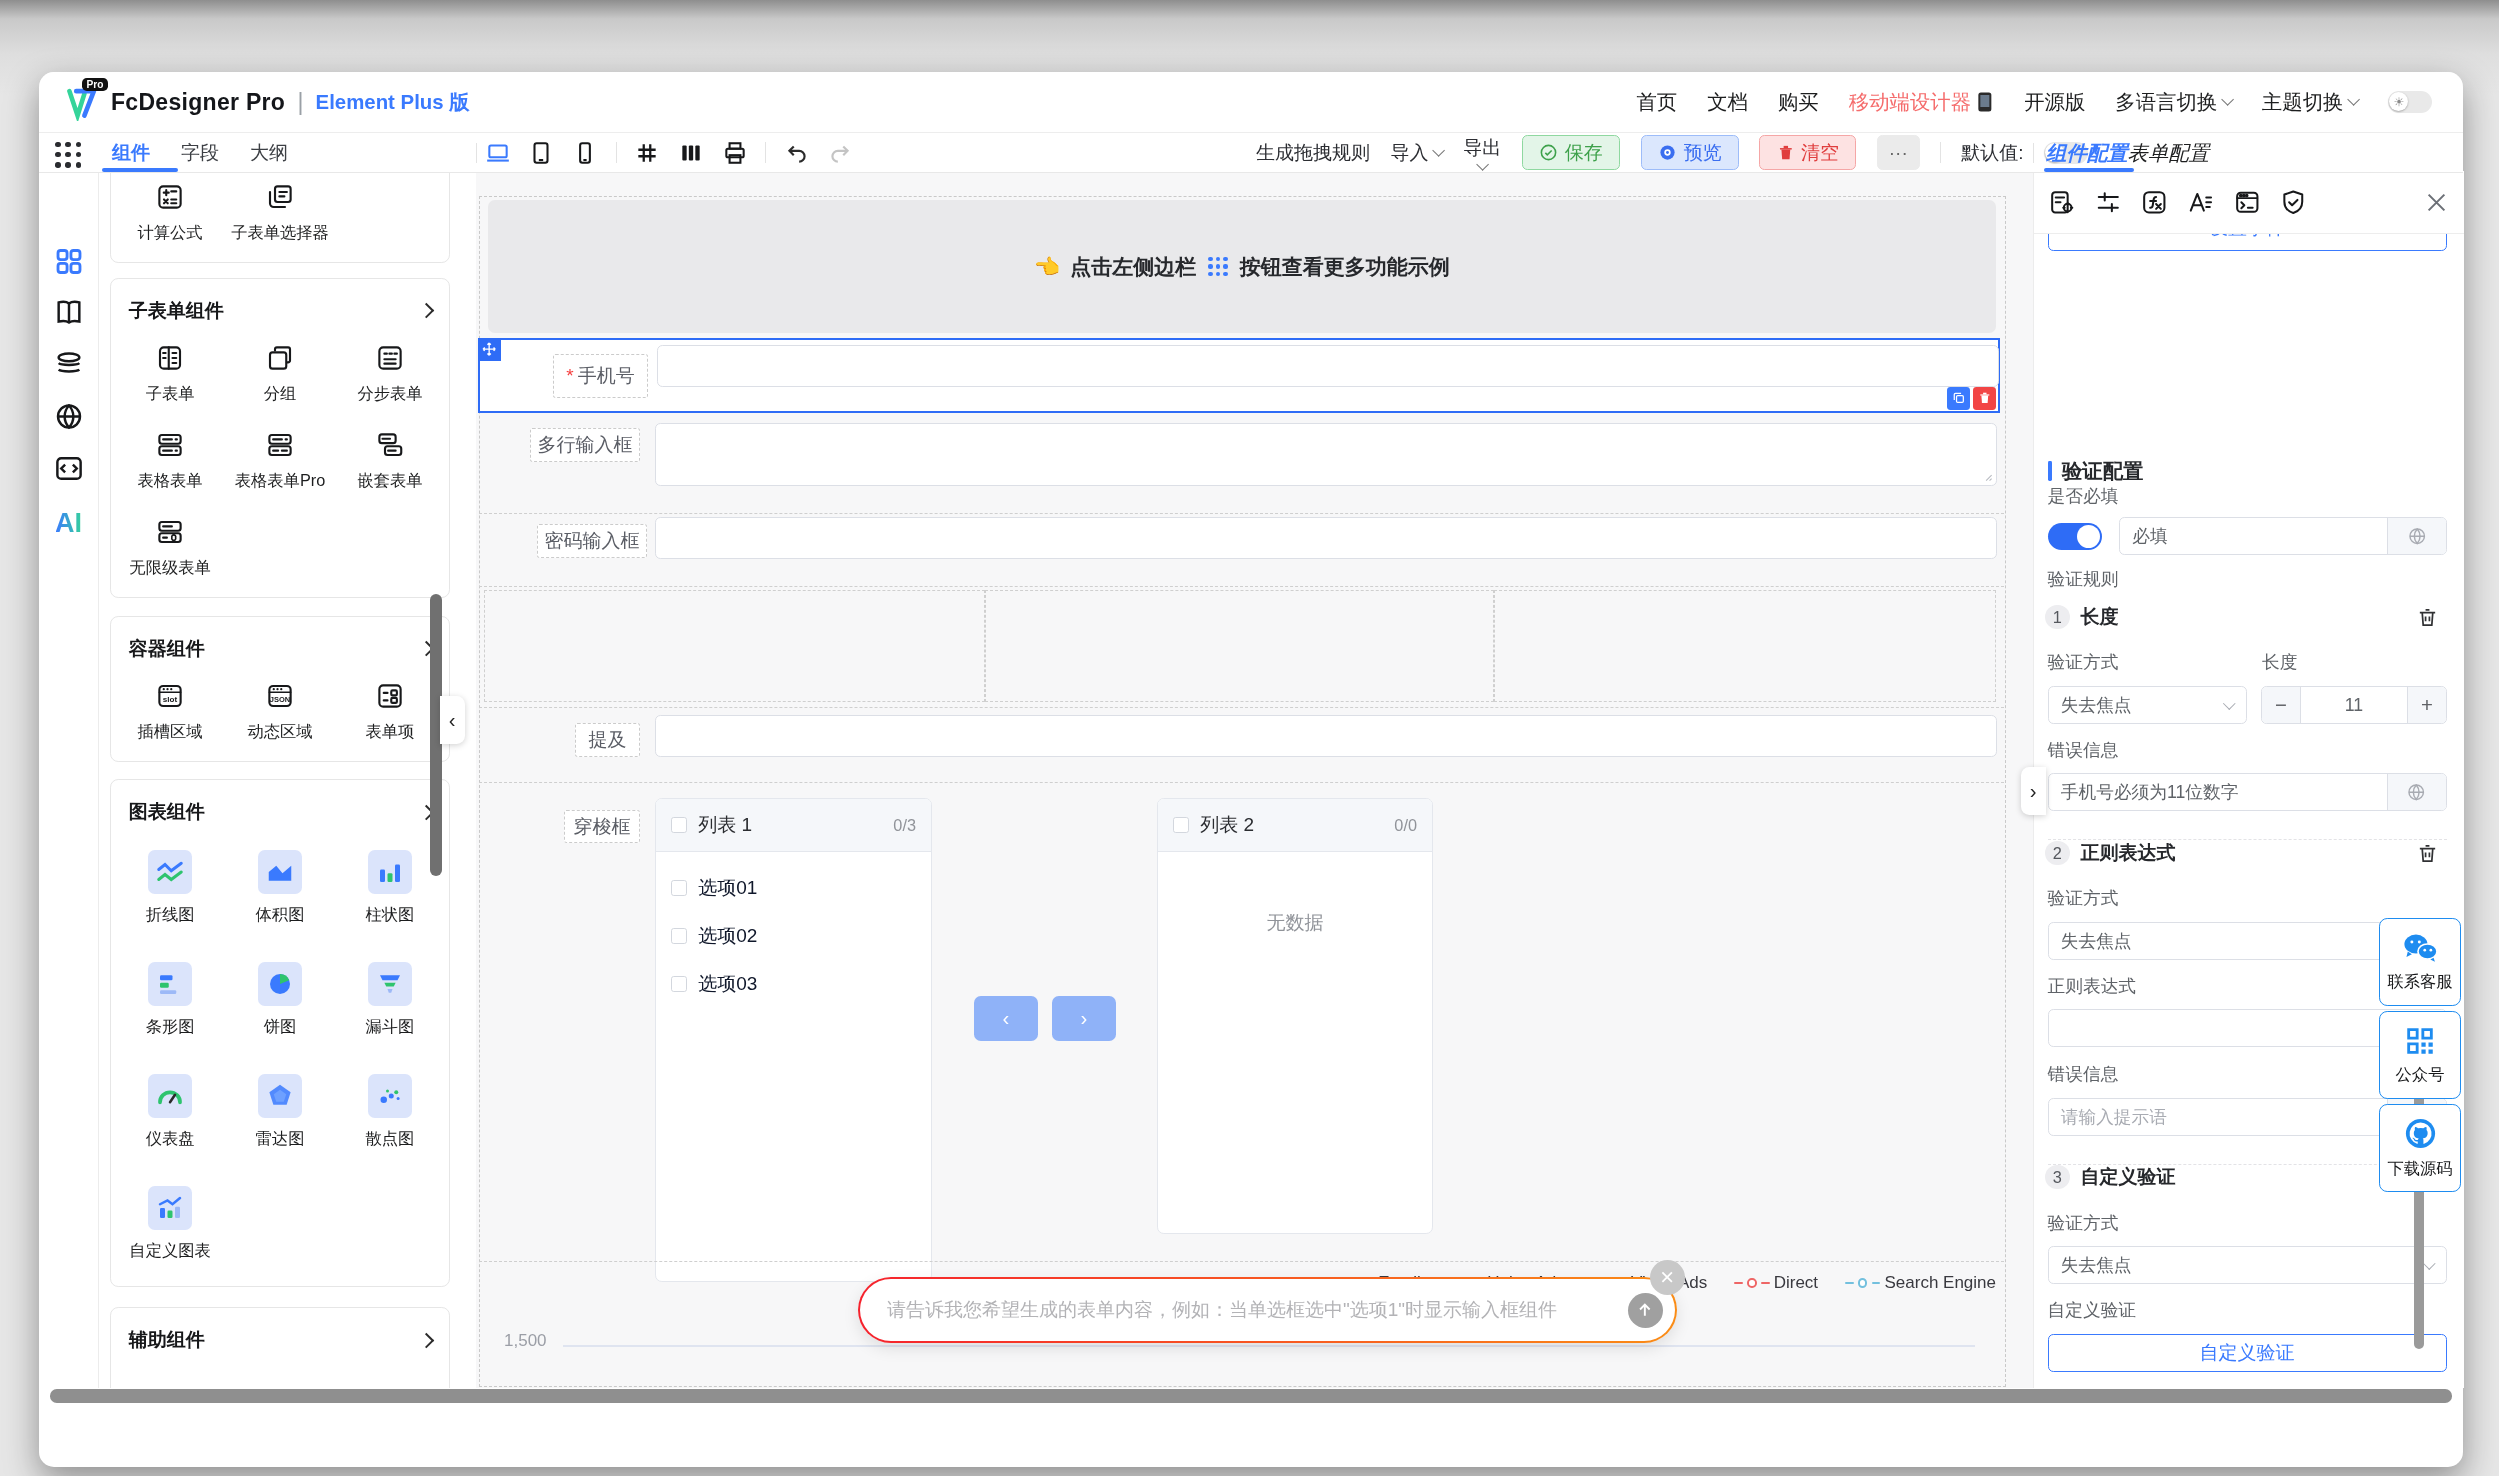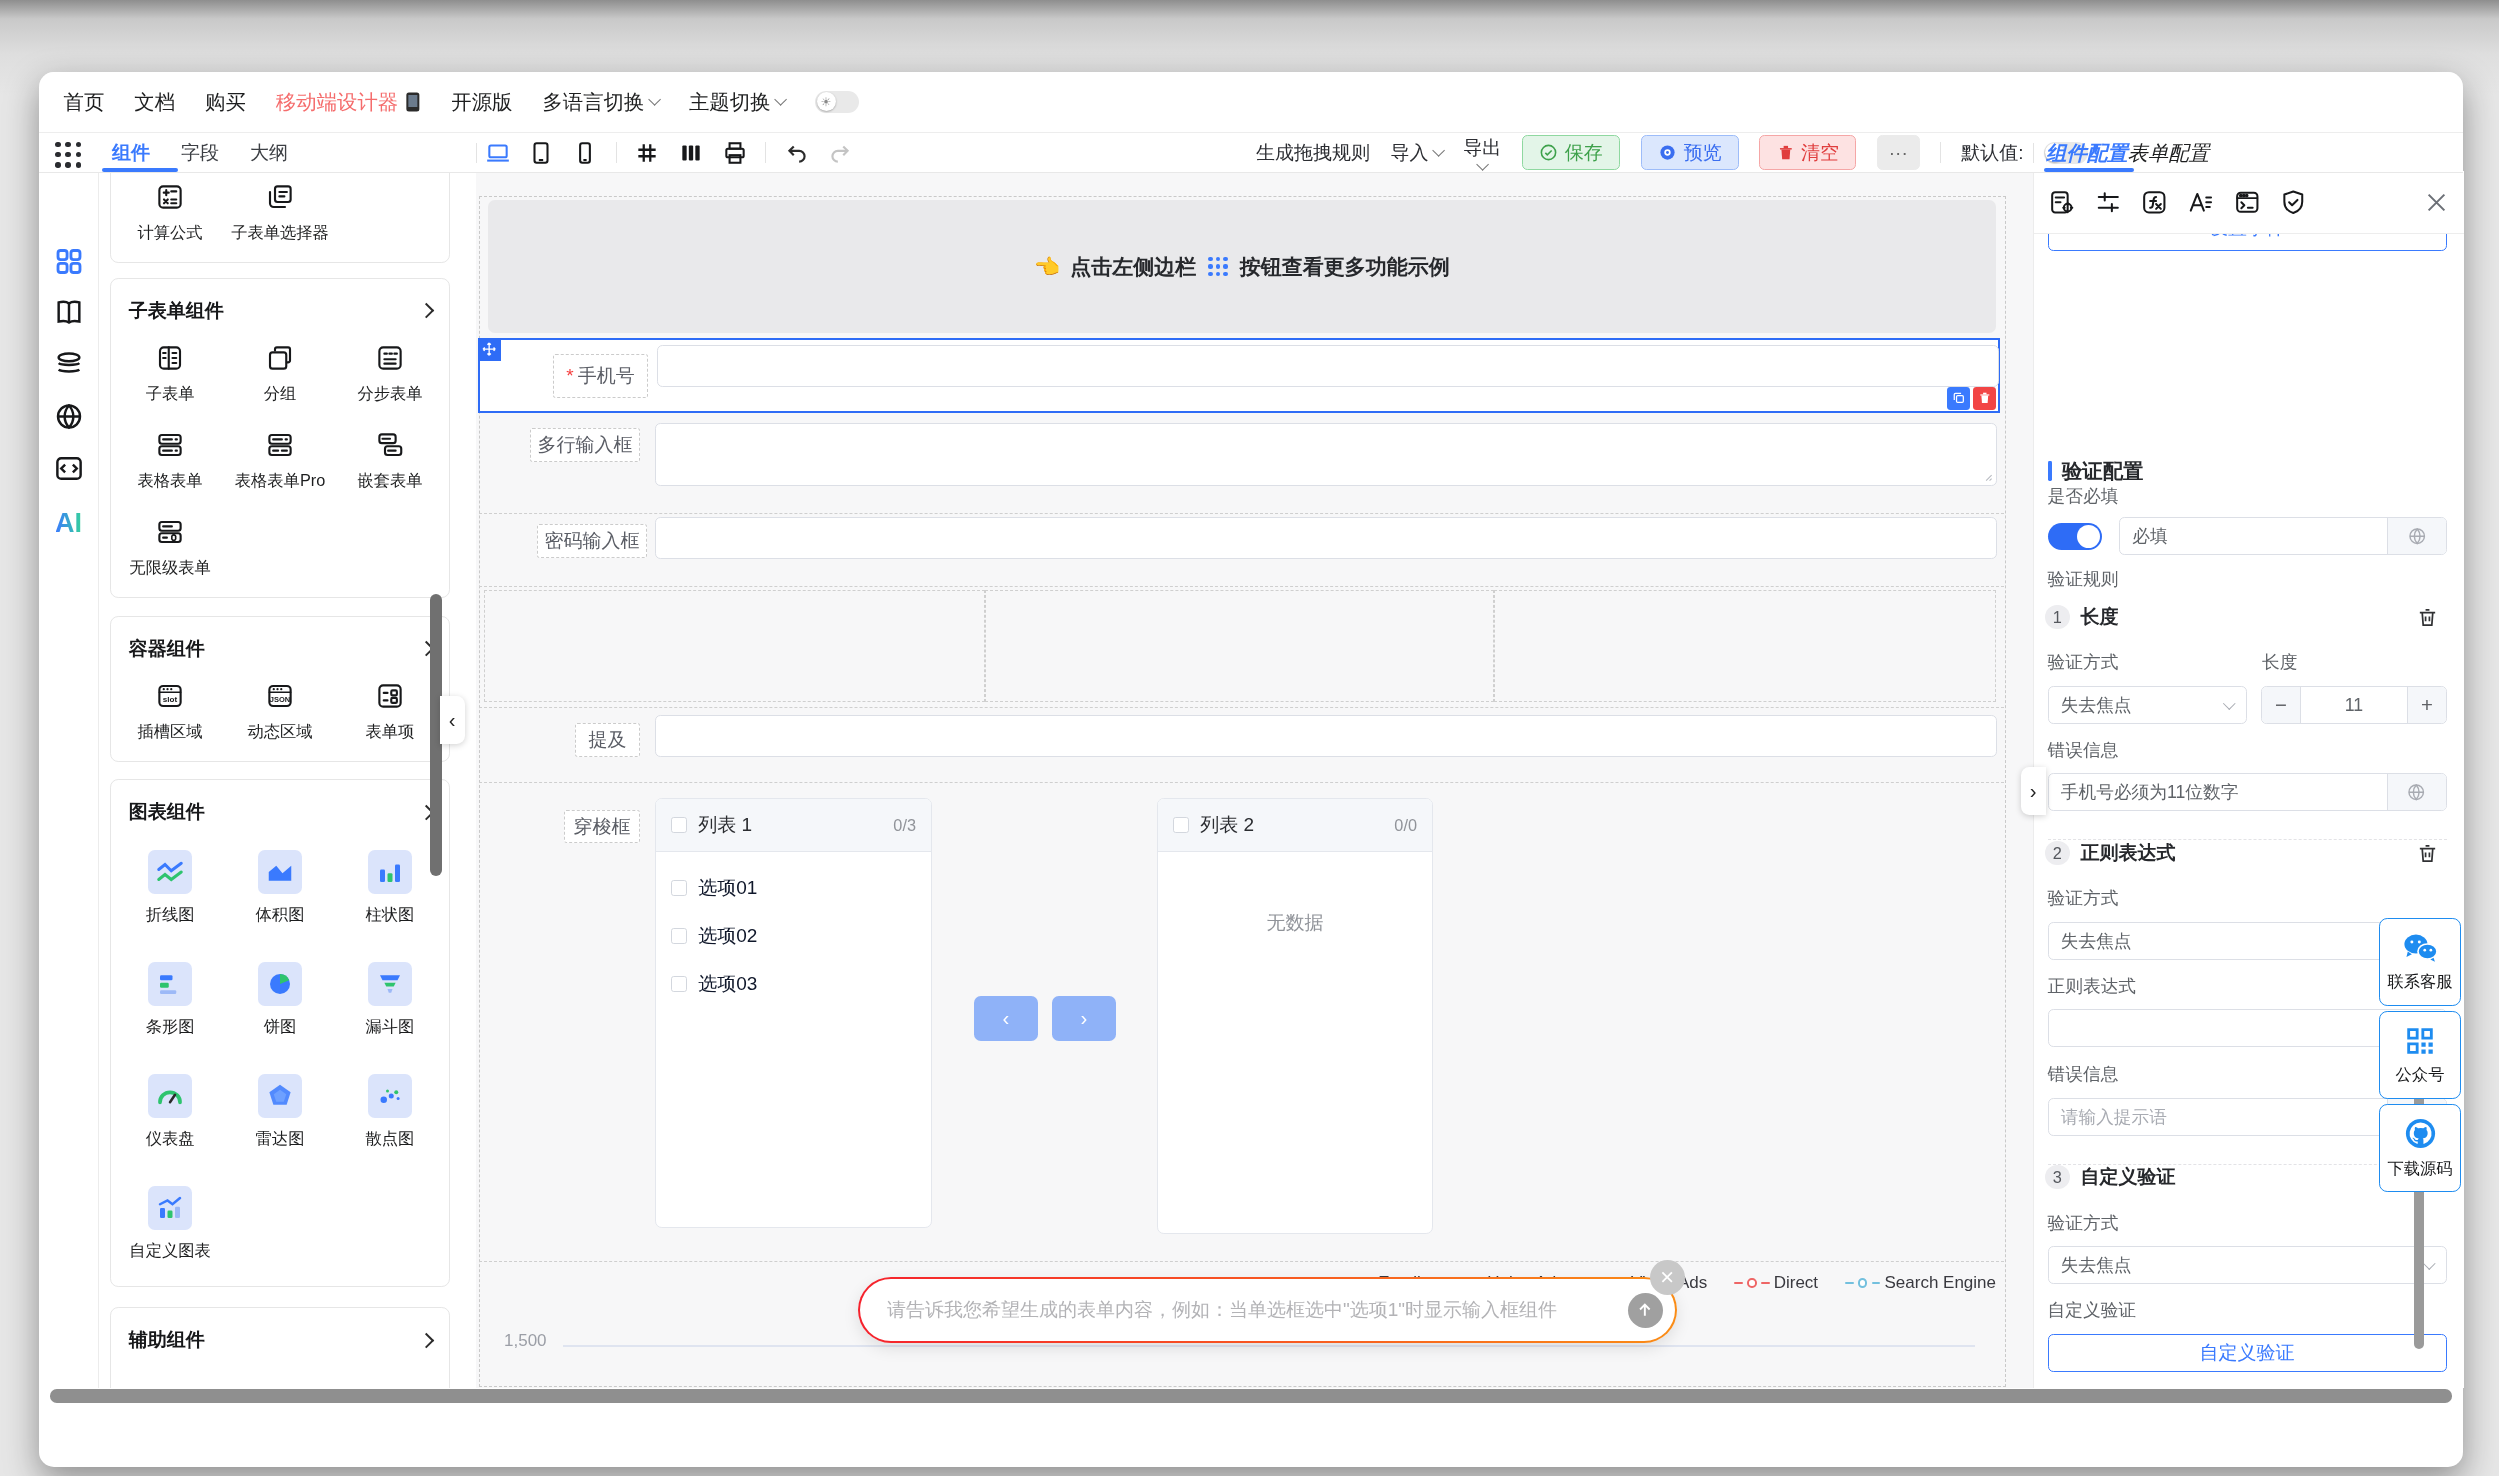--- a/index.html
+++ b/index.html
@@ -96,20 +96,32 @@
   .fbtn{position:absolute;left:2379px;width:82px;height:88px;background:#fff;border:1.7px solid #1e8cf0;border-radius:8.2px;display:flex;flex-direction:column;align-items:center;justify-content:center;gap:6.8px;box-sizing:border-box;cursor:pointer;z-index:9;}
   .fbtn .lb{font-size:16.3px;color:#17181a;}
 </style>
 </head>
 <body>
 
 <div id="app">
   <div id="window">
 
     <div class="hdr">
+      <div class="logo">
+        <span style="position:relative;width:38px;height:38px;display:inline-block;">
+          <svg width="38" height="38" viewBox="0 0 28 28">
+              <path d="M4 6 L10 24 L15 8" fill="none" stroke="#35d49a" stroke-width="3.4" stroke-linecap="round"></path>
+              <path d="M9 6 H22 L15 24" fill="none" stroke="#3a7afe" stroke-width="3.4" stroke-linecap="round" stroke-linejoin="round"></path>
+            </svg>
+          <span style="position:absolute;right:-6.8px;top:-5.4px;background:#111;color:#fff;font-size:10.2px;font-weight:700;border-radius:4.8px;padding:1.4px 4.8px;">Pro</span>
+        </span>
+        <span class="logo-title">FcDesigner Pro</span>
+        <span class="logo-sep">|</span>
+        <span class="logo-ed">Element Plus 版</span>
+      </div>
       <div class="nav">
         <span class="nav-it">
             <span>首页</span>
           </span>
         <span class="nav-it">
             <span>文档</span>
           </span>
         <span class="nav-it">
             <span>购买</span>
           </span>
@@ -603,21 +615,21 @@
 
       <span class="frow-label" style="left:99px;top:552px;width:65px;height:34px;">
           <span>提及</span>
         </span>
       <input class="inp" style="left: 179px; top: 544px; width: 1342px; height: 42px;">
       <div class="dash-h" style="top:611px;"></div>
 
       <span class="frow-label" style="left:88px;top:639px;width:76px;height:33px;">
           <span>穿梭框</span>
         </span>
-      <div class="tpanel" style="left:179px;top:627px;width:277px;height:430px;">
+      <div class="tpanel" style="left:179px;top:627px;width:277px;height:484px;">
         <div class="tphead">
           <span class="cbx"></span>
           <span style="font-size:19px;color:#2b2d31;">列表 1</span>
           <span style="margin-left:auto;font-size:16.3px;color:#909399;">0/3</span>
         </div>
         <div style="padding-top:12.2px;">
           <div class="tpitem">
               <span class="cbx"></span>
               <span>选项01</span>
             </div>

